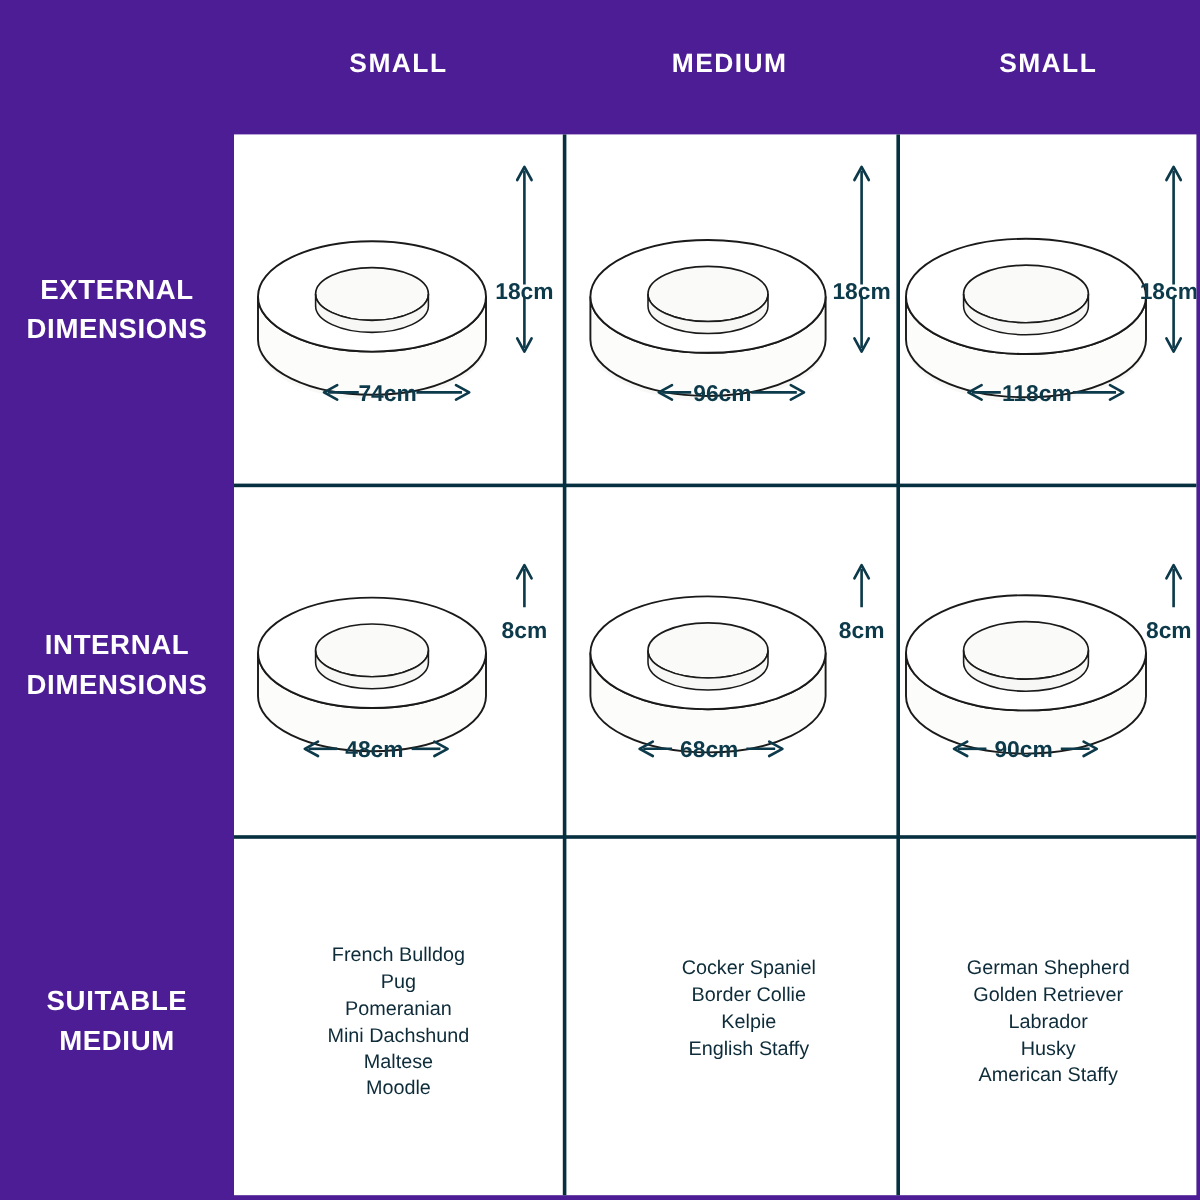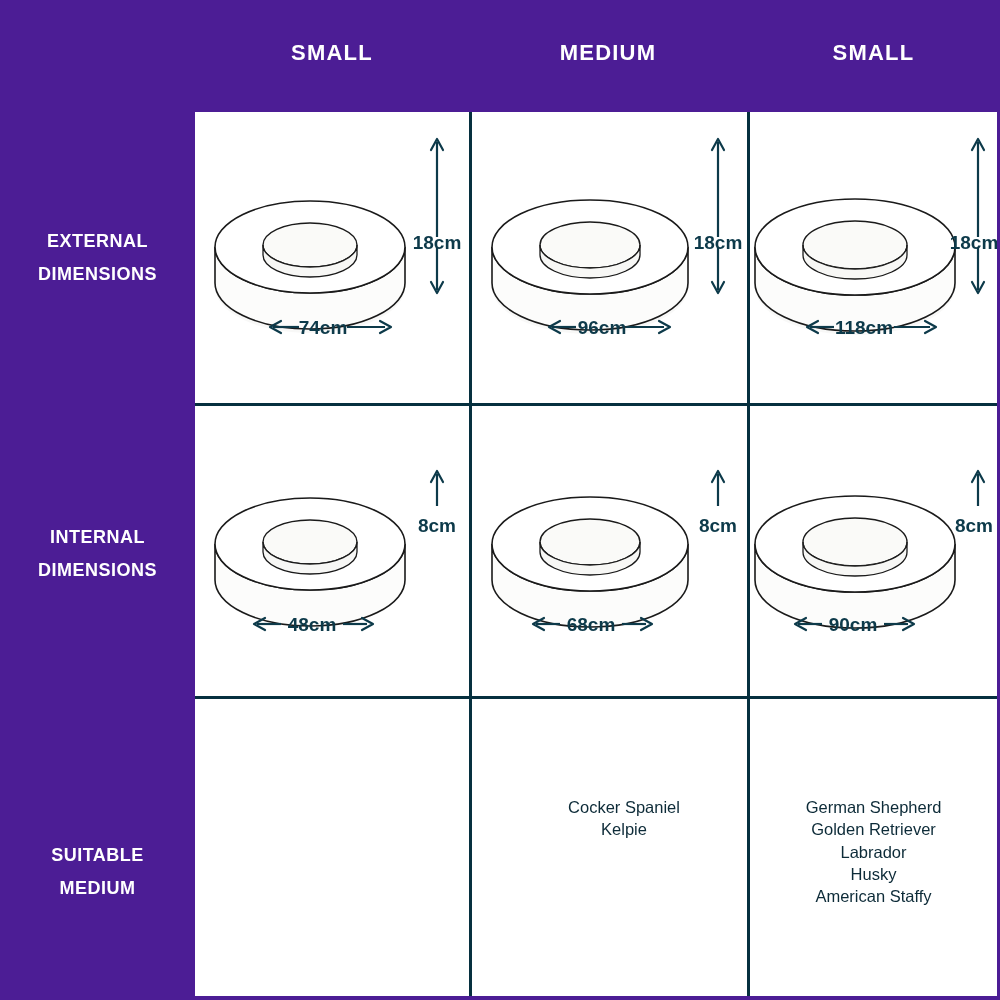--- a/index.html
+++ b/index.html
@@ -29,29 +29,29 @@
   }
   .col-head.c0{left:195px;width:274px;}
   .col-head.c1{left:469px;width:278px;}
   .col-head.c2{left:747px;width:253px;}
 
   
   .row-label{
     position:absolute;
     left:0;width:195px;
     color:#ffffff;
-    font-size:18px;
+    font-size:23px;
     font-weight:700;
     letter-spacing:.5px;
     text-align:center;
     line-height:33px;
   }
   .row-label.r0{top:225px;}
   .row-label.r1{top:521px;}
-  .row-label.r2{top:818px;margin-top:21px;}
+  .row-label.r2{top:818px;}
 
   
   .panel{
     position:absolute;
     left:195px;top:112px;
     width:802px;height:884px;
     background:#ffffff;
   }
   .vline{
     position:absolute;
@@ -261,25 +261,37 @@
             <polyline points="56,172 45,178 56,184" stroke-linecap="round" stroke-linejoin="round"></polyline>
             <line x1="134" y1="178" x2="158" y2="178"></line>
             <polyline points="153,172 164,178 153,184" stroke-linecap="round" stroke-linejoin="round"></polyline>
           </g>
           <text x="224" y="86" text-anchor="middle" font-family="Liberation Sans, sans-serif" font-size="19" font-weight="700" fill="#0d3a4a">8cm</text>
           <text x="103" y="185" text-anchor="middle" font-family="Liberation Sans, sans-serif" font-size="19" font-weight="700" fill="#0d3a4a">90cm</text>
         </svg>
       </div>
     </div>
 
+    <div class="cell col0 row2">
+      <div class="breeds">
+        <span class="b-item">French Bulldog</span>
+        <span class="b-item">Pug</span>
+        <span class="b-item">Pomeranian</span>
+        <span class="b-item">Mini Dachshund</span>
+        <span class="b-item">Maltese</span>
+        <span class="b-item">Moodle</span>
+      </div>
+    </div>
 
     <div class="cell col1 row2">
       <div class="breeds">
         <span class="b-item">Cocker Spaniel</span>
+        <span class="b-item">Border Collie</span>
         <span class="b-item">Kelpie</span>
+        <span class="b-item">English Staffy</span>
       </div>
     </div>
 
     <div class="cell col2 row2">
       <div class="breeds">
         <span class="b-item">German Shepherd</span>
         <span class="b-item">Golden Retriever</span>
         <span class="b-item">Labrador</span>
         <span class="b-item">Husky</span>
         <span class="b-item">American Staffy</span>

